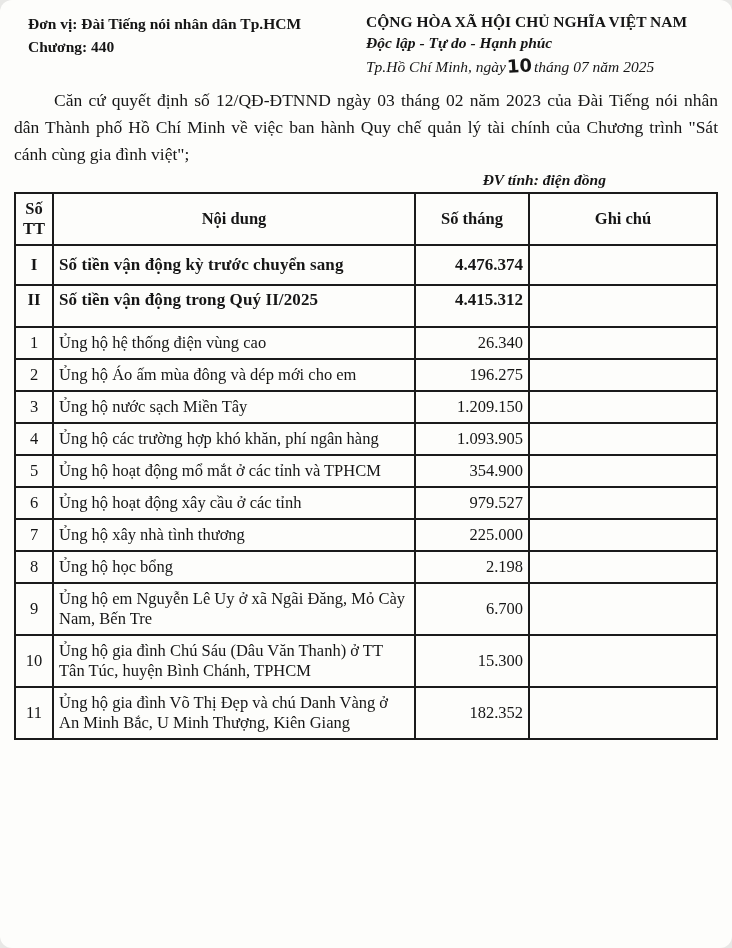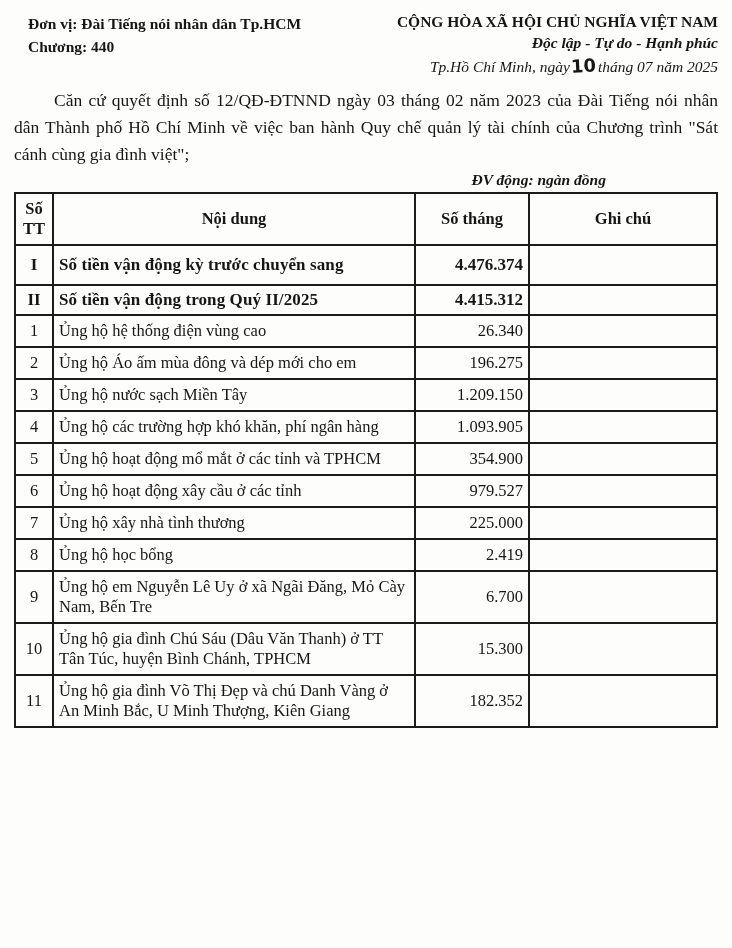--- a/index.html
+++ b/index.html
@@ -6,25 +6,26 @@
   .page{
     position:relative;
     width:732px;height:948px;
     margin:0 auto;
     background:#fdfdfb;
     color:#161616;
     font-family:"Liberation Serif","DejaVu Serif",serif;
     overflow:hidden;
     box-sizing:border-box;
     padding:12px 14px 0 14px;
+    border-radius:12px;
   }
   
   .doc-header{display:flex;justify-content:space-between;align-items:flex-start;}
   .org-block{font-weight:bold;font-size:15.5px;line-height:23px;padding-left:14px;}
-  .national-block{width:352px;text-align:right;}
+  .national-block{width:352px;text-align:left;}
   .national-line1{font-weight:bold;font-size:15.5px;line-height:20px;}
   .national-line2{font-weight:bold;font-size:15.5px;line-height:22px;font-style:italic;}
   .date-line{font-style:italic;font-size:15.5px;line-height:24px;margin-top:1px;}
   .date-day{
     font-family:"DejaVu Sans",sans-serif;
     font-style:normal;font-size:18px;font-weight:bold;
     display:inline-block;transform:rotate(-3deg);
     margin:0 2px 0 1px;line-height:14px;
   }
   
@@ -61,21 +62,21 @@
   col.c-value{width:114px;}
   col.c-note{width:188px;}
   th{font-weight:bold;text-align:center;}
   th.h-no{padding:2px 4px;line-height:19px;}
   td.no{text-align:center;padding-left:2px;padding-right:2px;}
   td.content{text-align:left;padding-left:7px;}
   td.value{text-align:right;padding-right:16px;}
   tr.bold-row td{font-weight:bold;font-size:17px;}
   tr.bold-row td.content{letter-spacing:.1px;margin-top:8px;}
   tr.r-I td{padding-top:9px;padding-bottom:9px;}
-  tr.r-II td,tr.r-III td{padding-top:4px;padding-bottom:4px;}
+  tr.r-II td,tr.r-III td{padding-top:4px;padding-bottom:16px;}
 </style>
 </head>
 <body>
 
 <div class="page">
 
   <div class="doc-header">
     <div class="org-block">
       <div>Đơn vị: Đài Tiếng nói nhân dân Tp.HCM</div>
       <div>Chương: 440</div>
@@ -87,21 +88,21 @@
         <span>Tp.Hồ Chí Minh, ngày</span><span class="date-day">10</span><span>tháng 07 năm 2025</span>
       </div>
     </div>
   </div>
 
 
   <div class="body-text">
     <p class="para">Căn cứ quyết định số 12/QĐ-ĐTNND ngày 03 tháng 02 năm 2023 của Đài Tiếng nói nhân dân Thành phố Hồ Chí Minh về việc ban hành Quy chế quản lý tài chính của Chương trình "Sát cánh cùng gia đình việt";</p>
   </div>
 
-  <div class="unit-note">ĐV động: ngàn đồng</div>
+  <div class="unit-note">ĐV tính: điện đồng</div>
 
   <table class="report">
     <colgroup>
       <col class="c-no">
         <col class="c-content">
         <col class="c-value">
         <col class="c-note">
     </colgroup>
     <thead>
       <tr>
@@ -172,21 +173,21 @@
   <tr class="r-7">
     <td class="no">7</td>
     <td class="content">Ủng hộ xây nhà tình thương</td>
     <td class="value">225.000</td>
     <td class="note"></td>
   </tr>
 
   <tr class="r-8">
     <td class="no">8</td>
     <td class="content">Ủng hộ học bổng</td>
-    <td class="value">2.419</td>
+    <td class="value">2.198</td>
     <td class="note"></td>
   </tr>
 
   <tr class="r-9">
     <td class="no">9</td>
     <td class="content">Ủng hộ em Nguyễn Lê Uy ở xã Ngãi Đăng, Mỏ Cày Nam, Bến Tre</td>
     <td class="value">6.700</td>
     <td class="note"></td>
   </tr>
 

